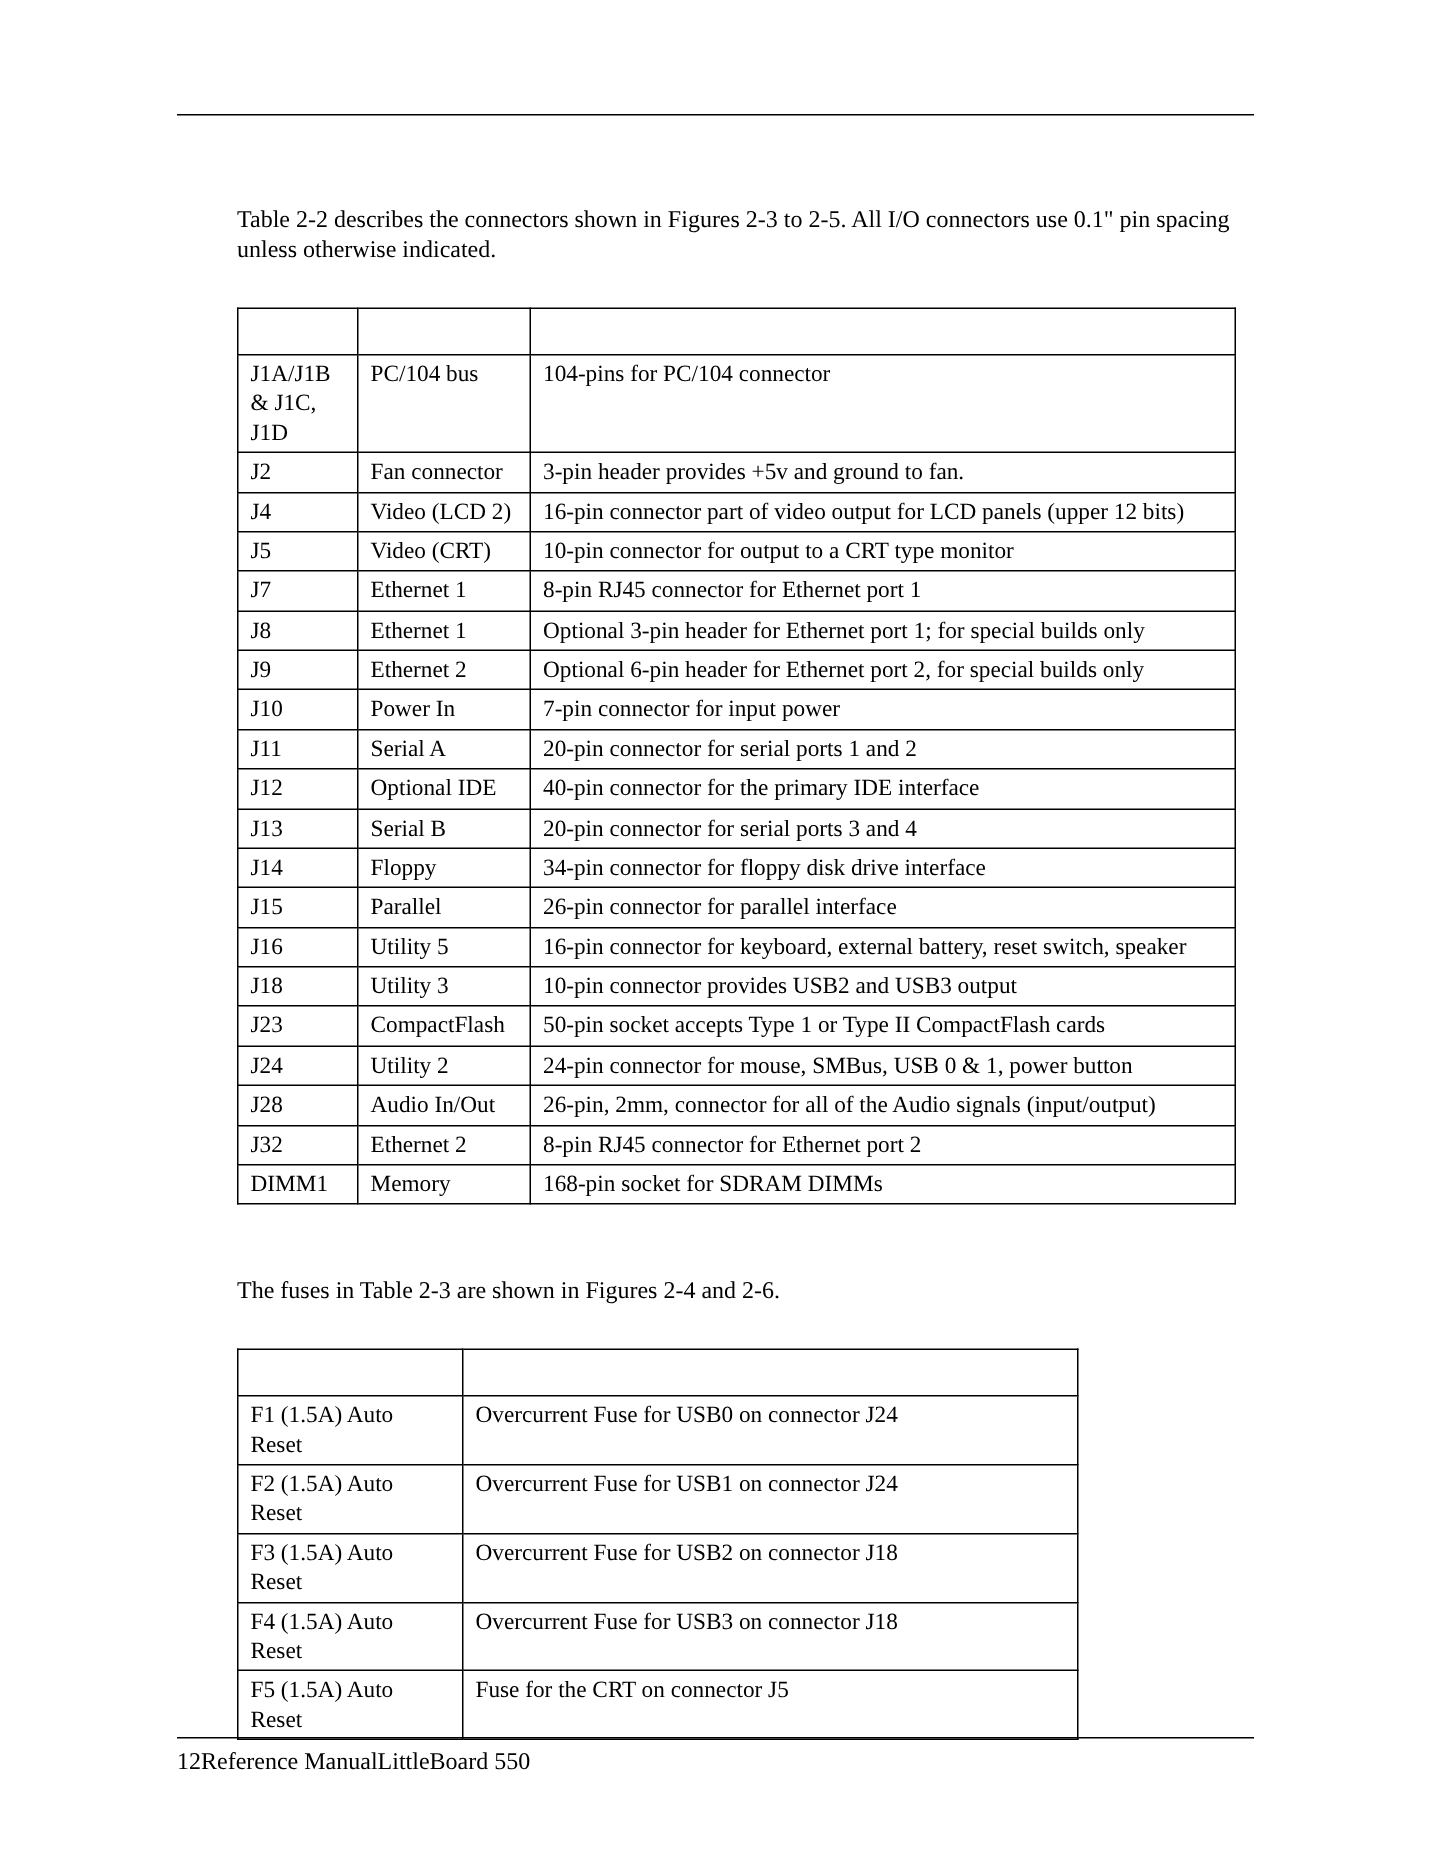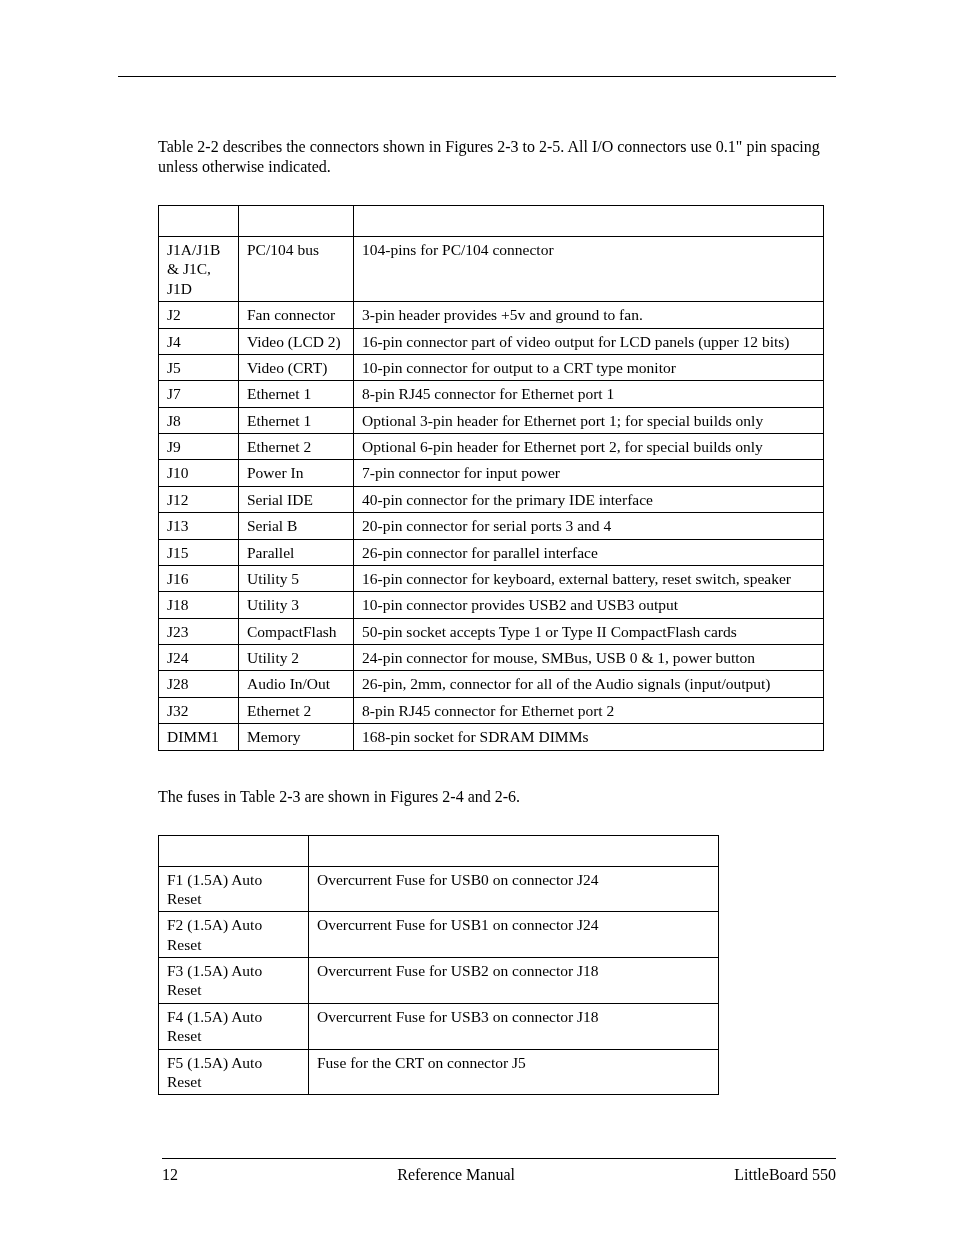--- a/index.html
+++ b/index.html
@@ -24,21 +24,21 @@
   .top-rule {
     border-top: 1px solid #000;
     margin-bottom: 60px;
   }
   .para {
     margin: 0 0 28px 40px;
     width: 700px;
   }
   .table-wrap1 {
     margin-left: 40px;
-    margin-bottom: 36px;
+    margin-bottom: 48px;
   }
   .table-wrap2 {
     margin-left: 40px;
     margin-bottom: 60px;
   }
   table {
     border-collapse: collapse;
   }
   th, td {
     border: 1px solid #000;
@@ -59,23 +59,21 @@
   .hdr td { height: 24px; }
   
   .footer {
     position: absolute;
     left: 118px;
     right: 118px;
     bottom: 50px;
     border-top: 1px solid #000;
     padding-top: 6px;
     display: flex;
-    justify-content: space-between;
     font-size: 16px;
-    margin-left: 44px;
   }
 </style>
 </head>
 <body>
 
 <div class="page">
 
   <div class="top-rule"></div>
 
   <p class="para">Table 2-2 describes the connectors shown in Figures 2-3 to 2-5.  All I/O connectors use 0.1" pin spacing unless otherwise indicated.</p>
@@ -127,28 +125,38 @@
             <td>J9</td>
             <td>Ethernet 2</td>
             <td>Optional 6-pin header for Ethernet port 2, for special builds only</td>
           </tr>
           <tr>
             <td>J10</td>
             <td>Power In</td>
             <td>7-pin connector for input power</td>
           </tr>
           <tr>
+            <td>J11</td>
+            <td>Serial A</td>
+            <td>20-pin connector for serial ports 1 and 2</td>
+          </tr>
+          <tr>
             <td>J12</td>
-            <td>Serial IDE</td>
+            <td>Optional IDE</td>
             <td>40-pin connector for the primary IDE interface</td>
           </tr>
           <tr>
             <td>J13</td>
             <td>Serial B</td>
             <td>20-pin connector for serial ports 3 and 4</td>
+          </tr>
+          <tr>
+            <td>J14</td>
+            <td>Floppy</td>
+            <td>34-pin connector for floppy disk drive interface</td>
           </tr>
           <tr>
             <td>J15</td>
             <td>Parallel</td>
             <td>26-pin connector for parallel interface</td>
           </tr>
           <tr>
             <td>J16</td>
             <td>Utility 5</td>
             <td>16-pin connector for keyboard, external battery, reset switch, speaker</td>

